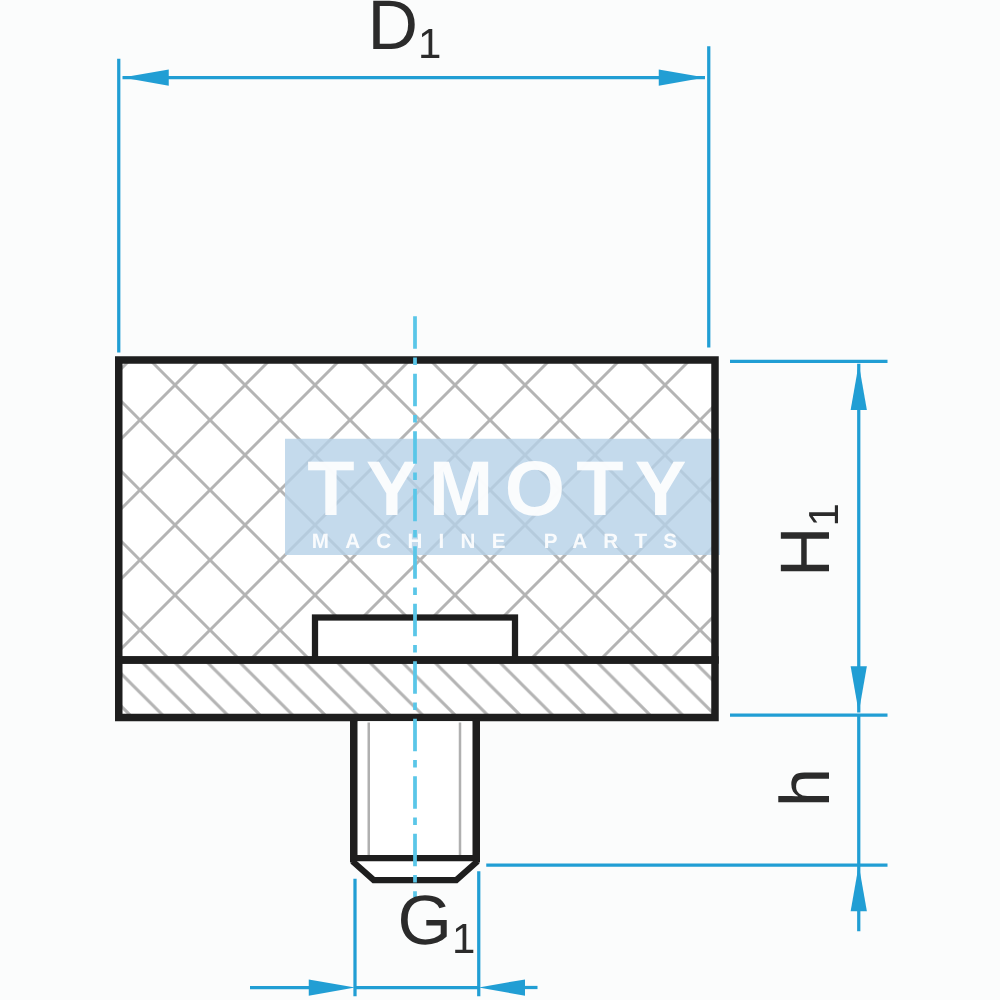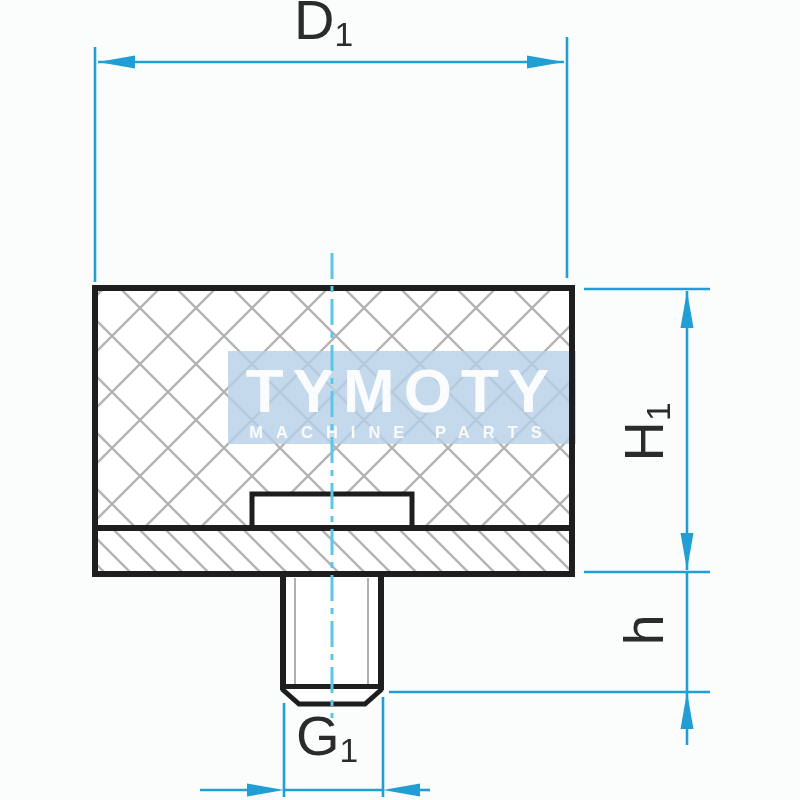--- a/index.html
+++ b/index.html
@@ -114,17 +114,17 @@
   </div>
 
   <div class="dim-label rot" style="left:644px; top:432px;">
     <span>H</span><span class="sub">1</span>
   </div>
 
   <div class="dim-label rot" style="left:644px; top:630px;">
     <span>h</span>
   </div>
 
-  <div class="dim-label" style="left:296px; top:708px;">
+  <div class="dim-label" style="left:318px; top:708px;">
     <span>G</span><span class="sub">1</span>
   </div>
 
 </div>
 
 </body></html>

